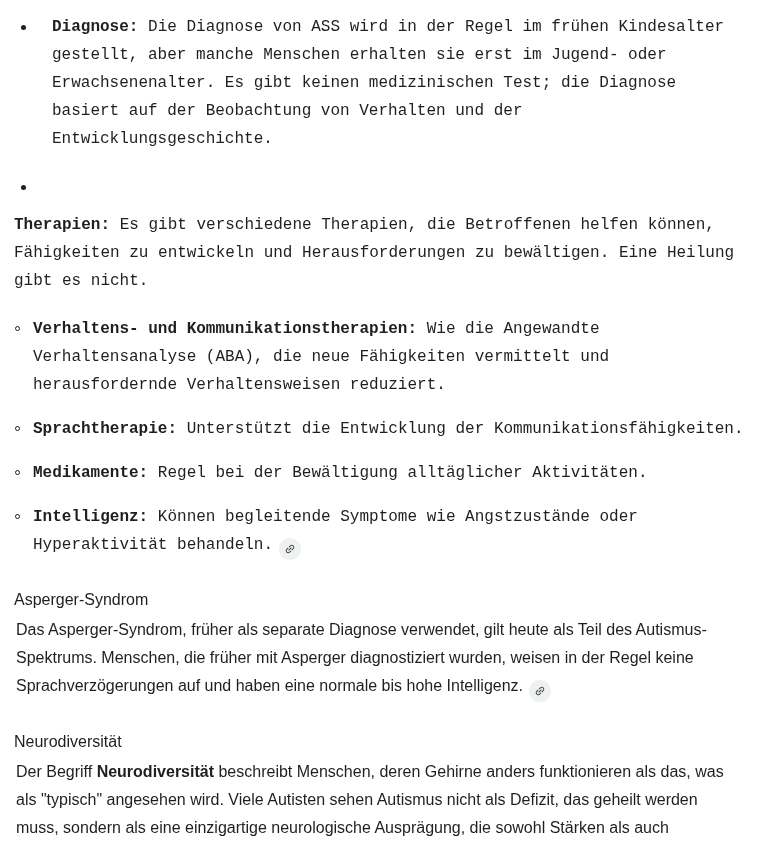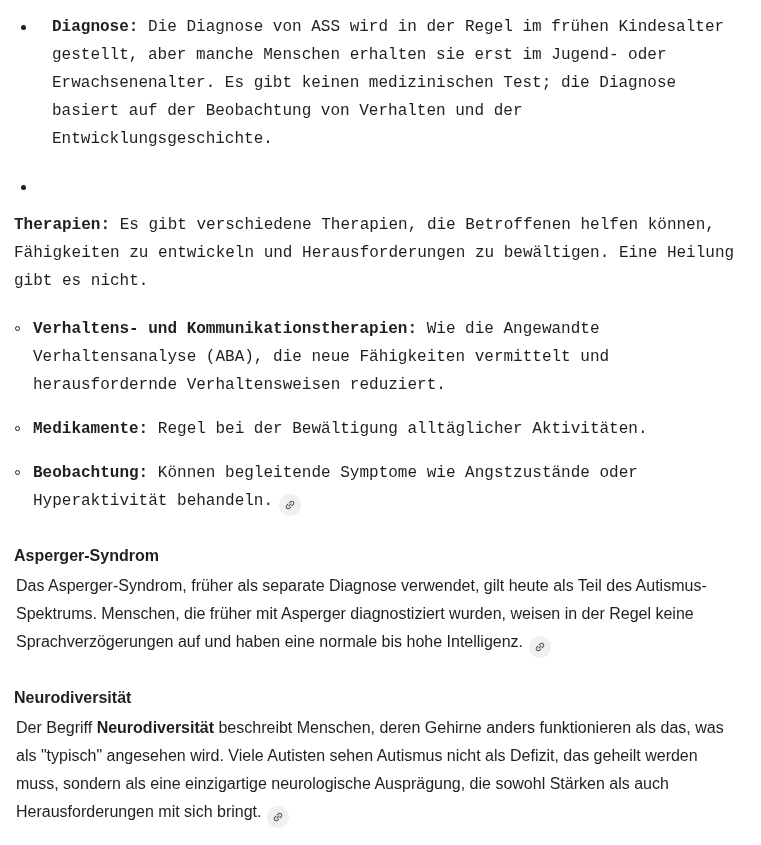--- a/index.html
+++ b/index.html
@@ -20,21 +20,21 @@
     box-sizing: border-box;
     width: 761px;
   }
   .heading {
     font-weight: 700;
     font-size: 16.5px;
     line-height: 28px;
     margin: 0 0 16px 0;
   }
   .section-heading {
-    font-weight: 700;
+    font-weight: 400;
     font-size: 16px;
     line-height: 28px;
     margin: 0;
   }
   .para {
     margin: 2px;
   }
   .section {
     margin-top: 26px;
   }
@@ -136,33 +136,39 @@
 
         <div class="sub-list">
 
           <div class="sub-item">
             <span class="sub-marker-col">
               <span class="ring"></span>
             </span>
             <span class="item-text"><strong>Verhaltens- und Kommunikationstherapien:</strong> <span>Wie die Angewandte Verhaltensanalyse (ABA), die neue Fähigkeiten vermittelt und herausfordernde Verhaltensweisen reduziert.</span></span>
           </div>
 
+          <div class="sub-item">
+            <span class="sub-marker-col">
+              <span class="ring"></span>
+            </span>
+            <span class="item-text"><strong>Sprachtherapie:</strong> <span>Unterstützt die Entwicklung der Kommunikationsfähigkeiten.</span></span>
+          </div>
 
           <div class="sub-item">
             <span class="sub-marker-col">
               <span class="ring"></span>
             </span>
             <span class="item-text"><strong>Medikamente:</strong> <span>Regel bei der Bewältigung alltäglicher Aktivitäten.</span></span>
           </div>
 
           <div class="sub-item">
             <span class="sub-marker-col">
               <span class="ring"></span>
             </span>
-            <span class="item-text"><strong>Beobachtung:</strong> <span>Können begleitende Symptome wie Angstzustände oder Hyperaktivität behandeln.</span><span class="link-chip">
+            <span class="item-text"><strong>Intelligenz:</strong> <span>Können begleitende Symptome wie Angstzustände oder Hyperaktivität behandeln.</span><span class="link-chip">
                   <svg width="12" height="12" viewBox="0 0 24 24" fill="#444746" aria-hidden="true">
                     <g transform="rotate(-45 12 12)">
                       <path d="M3.9 12c0-1.71 1.39-3.1 3.1-3.1h4V7H7c-2.76 0-5 2.24-5 5s2.24 5 5 5h4v-1.9H7c-1.71 0-3.1-1.39-3.1-3.1zM8 13h8v-2H8v2zm9-6h-4v1.9h4c1.71 0 3.1 1.39 3.1 3.1s-1.39 3.1-3.1 3.1h-4V17h4c2.76 0 5-2.24 5-5s-2.24-5-5-5z"></path>
                     </g>
                   </svg>
                 </span></span>
           </div>
 
         </div>
       </span>

